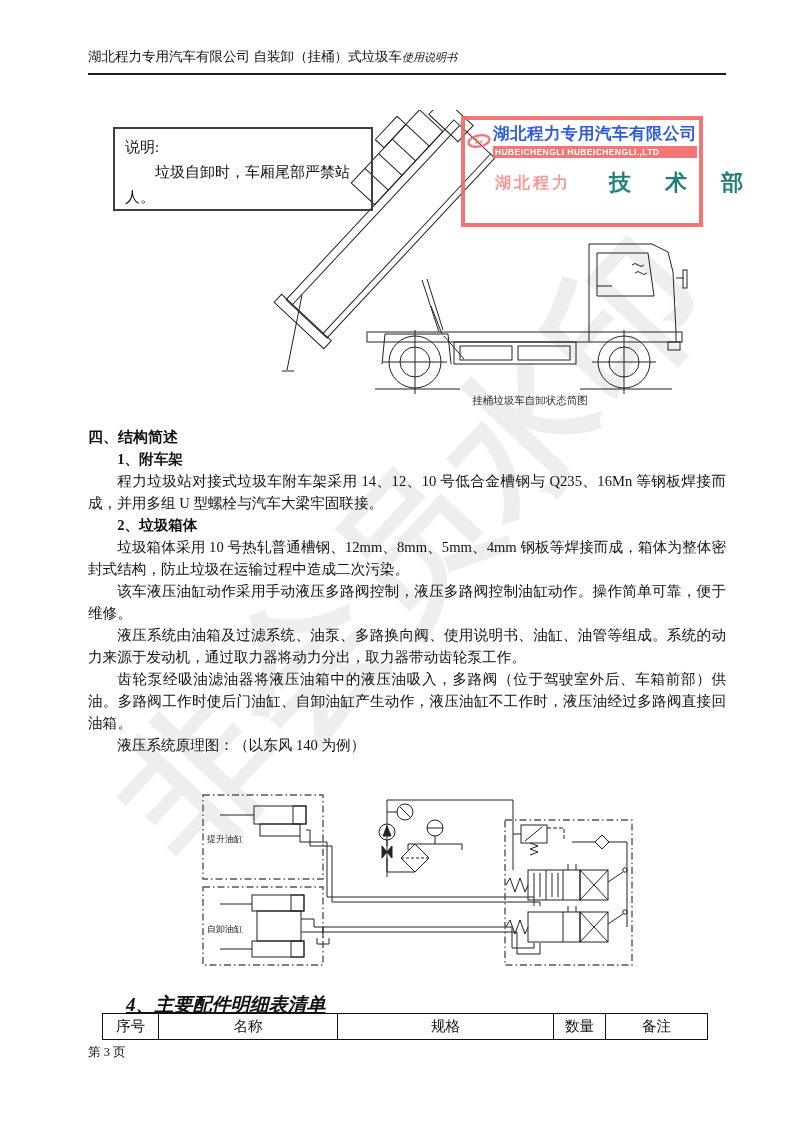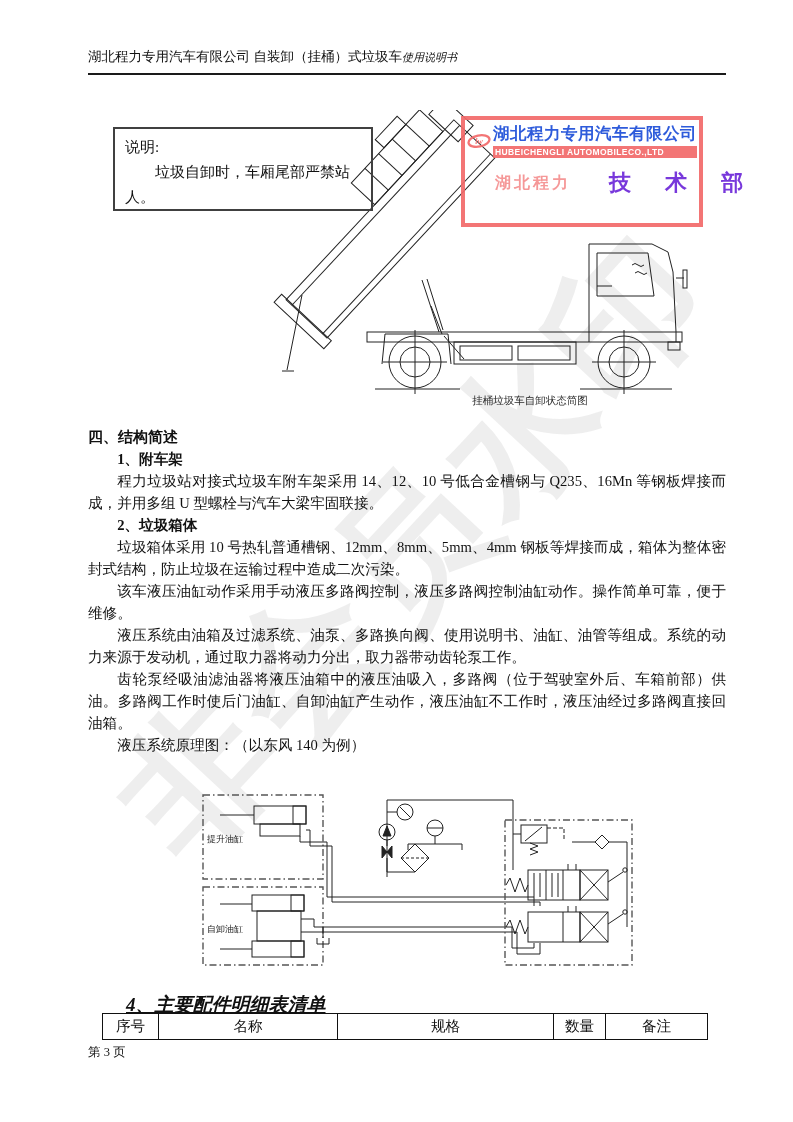--- a/index.html
+++ b/index.html
@@ -46,21 +46,21 @@
     border:4px solid #f26a6a;z-index:3;opacity:.92;padding:3px 2px 2px 2px;
     font-family:"Liberation Sans","DejaVu Sans",sans-serif;
   }
   .stamp .row1{display:flex;align-items:flex-start;}
   .stamp .namecol{flex:1;margin-left:2px;}
   .stamp .cn{font-size:16.5px;font-weight:bold;color:#1d4ed8;letter-spacing:0.5px;white-space:nowrap;}
   .stamp .enbar{margin-top:1px;background:#f26a6a;color:#fff;font-size:8.5px;font-weight:bold;
     padding:1px 2px;letter-spacing:0.4px;white-space:nowrap;}
   .stamp .row2{display:flex;align-items:center;margin-top:9px;padding-left:28px;gap:24px;}
   .stamp .brand{font-size:16px;font-weight:bold;color:#f59090;letter-spacing:3px;white-space:nowrap;}
-  .stamp .dept{font-size:22px;font-weight:bold;color:#6d28d9;letter-spacing:14px;margin-left:14px;white-space:nowrap;}
+  .stamp .dept{font-size:22px;font-weight:bold;color:#0f766e;letter-spacing:14px;margin-left:14px;white-space:nowrap;}
   
   .content{
     position:absolute;left:88px;top:426px;width:638px;z-index:2;
     font-size:14.6px;line-height:22px;text-align:justify;
   }
   .content .sec{font-weight:bold;font-size:15px;}
   .content .sub{font-weight:bold;text-indent:2em;}
   .content p{margin:0;text-indent:2em;}
   .content .b{font-weight:normal;}
   
@@ -165,21 +165,21 @@
   </div>
 
   <div class="stamp">
     <div class="row1">
       <svg width="52" height="36" viewBox="0 0 52 36">
         <ellipse cx="26" cy="18" rx="23" ry="12" fill="none" stroke="#f26a6a" stroke-width="5" transform="rotate(-12 26 18)"></ellipse>
         <text x="18" y="25" font-size="17" font-style="italic" font-weight="bold" fill="#f26a6a" font-family="Liberation Serif,serif">lw</text>
       </svg>
       <div class="namecol">
         <div class="cn">湖北程力专用汽车有限公司</div>
-        <div class="enbar">HUBEICHENGLI AUTOMOBILECO.,LTD</div>
+        <div class="enbar">HUBEICHENGLI HUBEICHENGLI.,LTD</div>
       </div>
     </div>
     <div class="row2">
       <span class="brand">湖北程力</span>
       <span class="dept">技 术 部</span>
     </div>
   </div>
 
   <div class="figcaption">挂桶垃圾车自卸状态简图</div>
 

